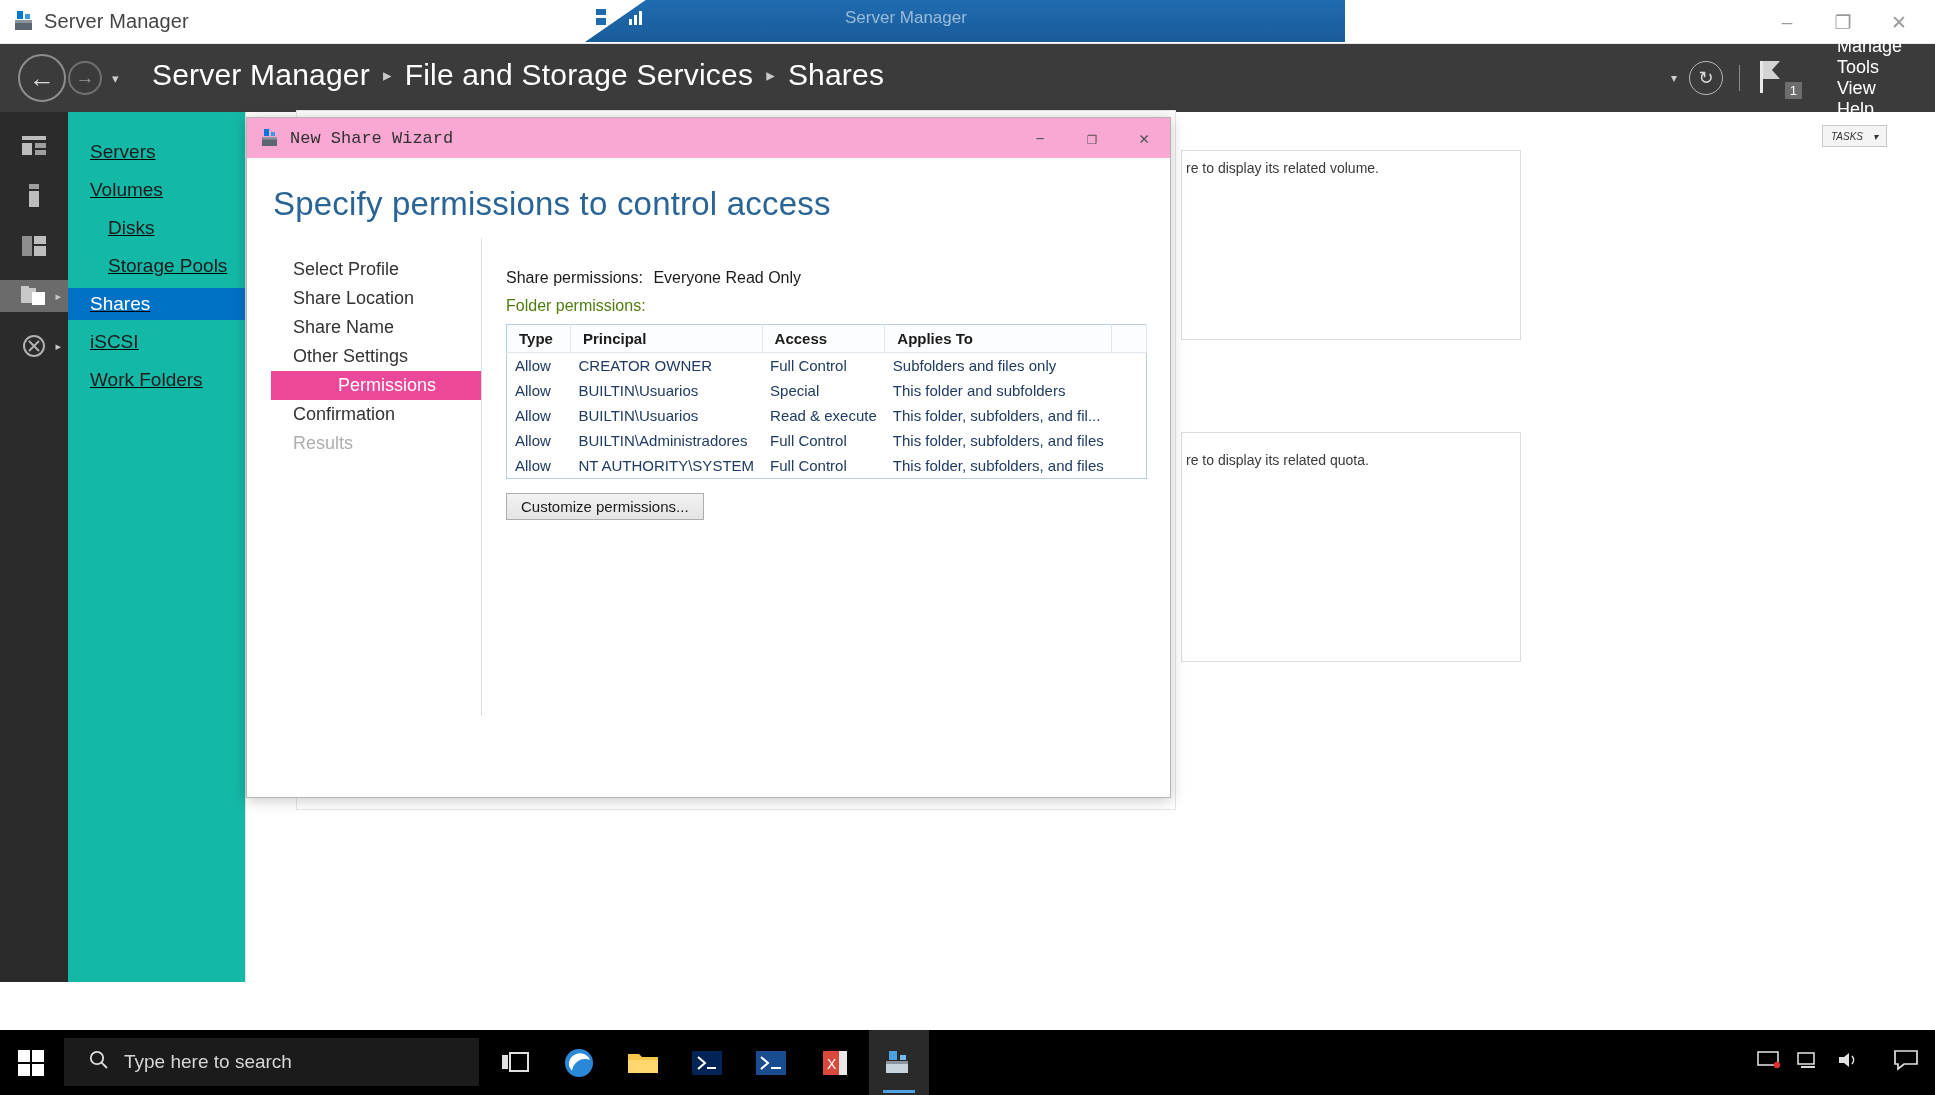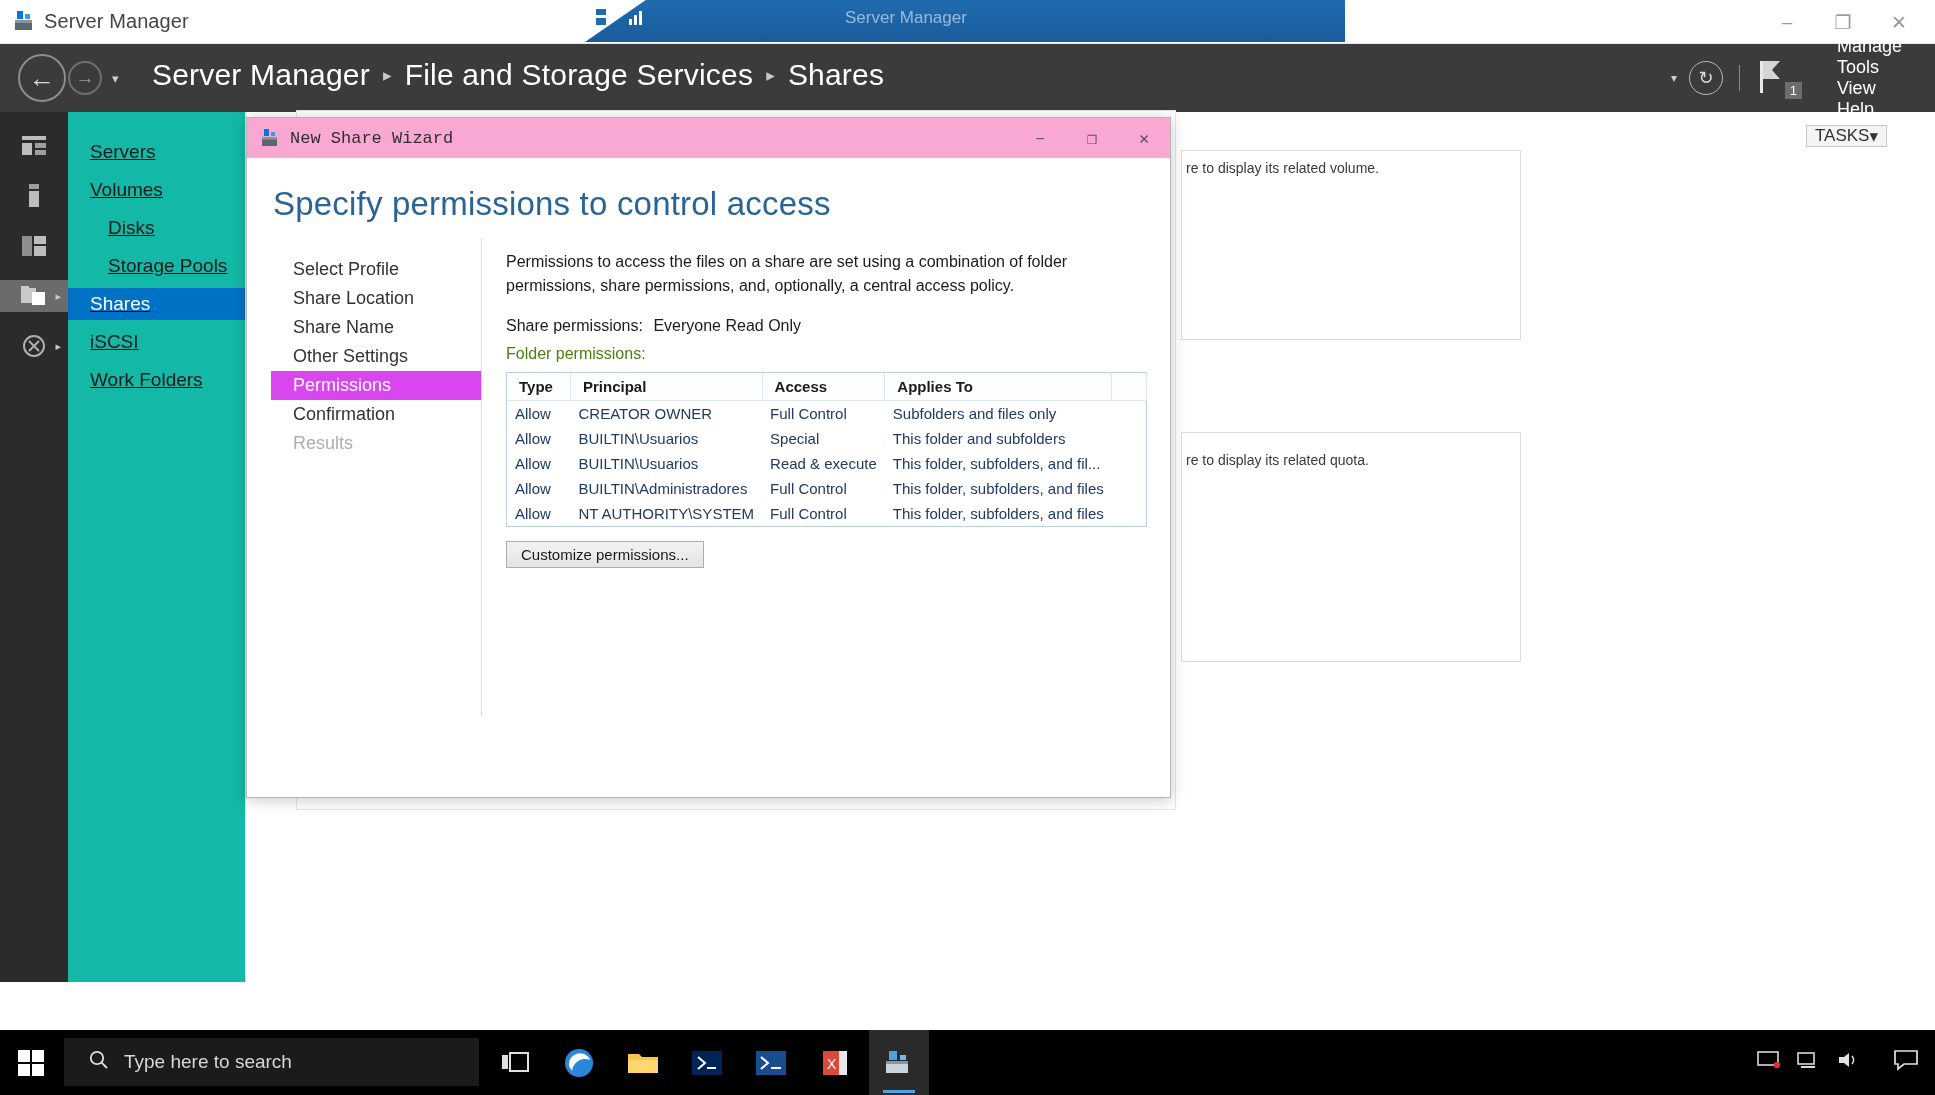--- a/index.html
+++ b/index.html
@@ -100,22 +100,22 @@
   .nav-item.selected { background:#0072c6; color:#ffffff; }
 
   
   .content {
     position:absolute; left:246px; top:112px; width:1689px; height:710px;
     background:#ffffff;
   }
   .tasks-box {
     position:absolute; right:48px; top:13px;
     border:1px solid #c8c8c8; background:#f4f4f4; height:22px;
-    display:flex; align-items:center; padding:0 8px; 
-    font-size:17px; color:#333;
+    display:flex; align-items:center; padding:0 8px; gap:10px;
+    font-size:10px; color:#333;font-style:italic;
   }
   .panel {
     position:absolute; border:1px solid #dcdcdc; background:#ffffff;
   }
   .panel-hint {
     position:absolute; font-size:14px; color:#3a3a3a; font-weight:300;
   }
 
   
   .wizard {
@@ -136,21 +136,21 @@
     position:absolute; left:26px; top:67px;
     font-size:33px; color:#2a6496; font-weight:300; letter-spacing:.2px;
   }
 
   .wiz-body { position:absolute; left:0; top:120px; width:925px; height:495px; }
   .wiz-steps { position:absolute; left:24px; top:17px; width:210px; }
   .step {
     height:29px; display:flex; align-items:center; padding-left:22px;
     font-size:18px; color:#333333; font-weight:300; margin-bottom:0;
   }
-  .step.active { background:#d946ef; color:#ffffff; }
+  .step.active { background:#ec4899; color:#ffffff;justify-content:center; }
   .step.disabled { color:#aeaeae; }
   .step-divider {
     position:absolute; left:234px; top:0px; width:1px; height:478px; background:#dcdcdc;
   }
 
   .wiz-main { position:absolute; left:259px; top:12px; width:645px; }
   .intro {
     font-size:16px; color:#1b1b1b; line-height:1.5; font-weight:300; width:630px;
   }
   .share-perm {
@@ -422,21 +422,20 @@
           <span>Confirmation</span>
         </div>
         <div class="step disabled">
           <span>Results</span>
         </div>
       </div>
 
       <div class="step-divider"></div>
 
       <div class="wiz-main">
-        <div class="intro">Permissions to access the files on a share are set using a combination of folder permissions, share permissions, and, optionally, a central access policy.</div>
 
         <div class="share-perm">
           <span>Share permissions:</span>
           <span style="margin-left:6px;">Everyone Read Only</span>
         </div>
 
         <div class="folder-perm-label">Folder permissions:</div>
 
         <table class="perm-table">
           <thead>

